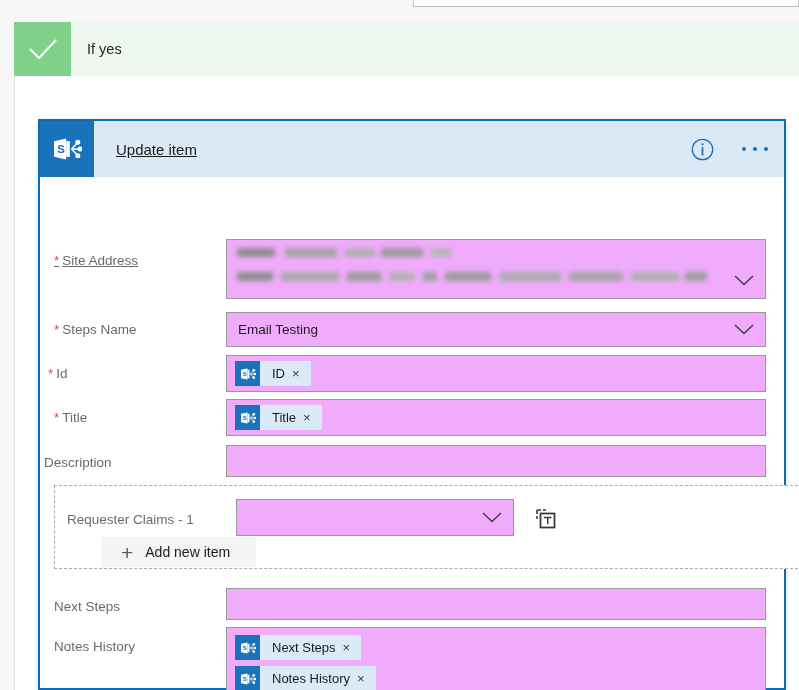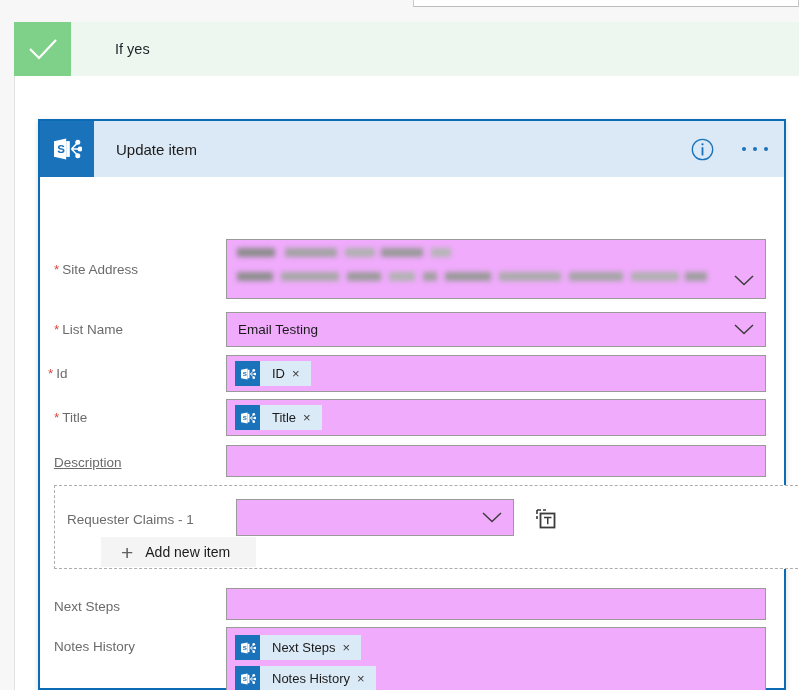--- a/index.html
+++ b/index.html
@@ -70,21 +70,21 @@
     background: #7fd18a;
     display: flex;
     align-items: center;
     justify-content: center;
     flex: 0 0 auto;
   }
   .branch-check svg { display: block; }
   .branch-label {
     display: flex;
     align-items: center;
-    padding-left: 44px;
+    padding-left: 16px;
     font-size: 14.5px;
     color: #23272b;
   }
 
   
   .branch-body {
     position: absolute;
     left: 14px;
     top: 76px;
     width: 785px;
@@ -118,20 +118,21 @@
     background: #1a72ba;
     display: flex;
     align-items: center;
     justify-content: center;
     flex: 0 0 auto;
   }
   .card-title {
     font-size: 15px;
     color: #1b1b1b;
     padding-left: 22px;
+    text-decoration: underline;
   }
   .header-actions {
     position: absolute;
     right: 14px;
     top: 0;
     height: 56px;
     display: flex;
     align-items: center;
     gap: 26px;
   }
@@ -306,21 +307,21 @@
         <span class="ellipsis">
           <i></i>
             <i></i>
             <i></i>
         </span>
       </div>
     </div>
 
     <div class="card-body">
 
-      <div class="lbl" style="left:14px; top:84px;"><span class="req-star">*</span><span>Site Address</span></div>
+      <div class="lbl" style="left:14px; top:75px;text-decoration:underline;"><span class="req-star">*</span><span>Site Address</span></div>
       <div class="inp" style="left:186px; top:62px; width:540px; height:60px;">
         <div class="blur-wrap" style="left:10px; top:8px;">
           <div class="blur-seg" style="left:0; top:0; width:38px; background:#8c8c8c;"></div>
           <div class="blur-seg" style="left:48px; top:0; width:52px; background:#a2a2a2;"></div>
           <div class="blur-seg" style="left:108px; top:0; width:30px; background:#b0b0b0;"></div>
           <div class="blur-seg" style="left:144px; top:0; width:42px; background:#999;"></div>
           <div class="blur-seg" style="left:194px; top:0; width:20px; background:#b5b5b5;"></div>
         </div>
         <div class="blur-wrap" style="left:10px; top:32px;">
           <div class="blur-seg" style="left:0; top:0; width:36px; background:#8f8f8f;"></div>
@@ -334,21 +335,21 @@
           <div class="blur-seg" style="left:394px; top:0; width:48px; background:#b0b0b0;"></div>
           <div class="blur-seg" style="left:448px; top:0; width:22px; background:#9e9e9e;"></div>
         </div>
         <span class="chev" style="top:auto; bottom:10px; transform:none;">
           <svg width="22" height="13" viewBox="0 0 22 13">
               <path d="M2 2 L11 10.5 L20 2" fill="none" stroke="#3d3d3d" stroke-width="1.5"></path>
             </svg>
         </span>
       </div>
 
-      <div class="lbl" style="left:14px; top:144px;"><span class="req-star">*</span><span>List Name</span></div>
+      <div class="lbl" style="left:14px; top:144px;"><span class="req-star">*</span><span>Steps Name</span></div>
       <div class="inp" style="left:186px; top:135px; width:540px; height:35px;">
         <span class="valtext" style="left:11px; top:9px;">Email Testing</span>
         <span class="chev">
           <svg width="22" height="13" viewBox="0 0 22 13">
               <path d="M2 2 L11 10.5 L20 2" fill="none" stroke="#3d3d3d" stroke-width="1.5"></path>
             </svg>
         </span>
       </div>
 
       <div class="lbl" style="left:8px; top:188px;"><span class="req-star">*</span><span>Id</span></div>
@@ -382,21 +383,21 @@
                 <circle cx="28.1" cy="13" r="2.5" fill="#ffffff"></circle>
                 <circle cx="25.8" cy="19.8" r="2.5" fill="#ffffff"></circle>
               <path d="M19.5 13 L26 6.4 M19.5 13 L26 19.6 M19.5 13 L28 13" stroke="#ffffff" stroke-width="1.6" fill="none"></path>
             </svg>
           </span>
           <span class="chip-label">Title</span>
           <span class="chip-x">×</span>
         </span>
       </div>
 
-      <div class="lbl" style="left:14px; top:277px;text-decoration:underline;"><span>Description</span></div>
+      <div class="lbl" style="left:4px; top:277px;"><span>Description</span></div>
       <div class="inp" style="left:186px; top:268px; width:540px; height:32px;"></div>
 
       <div class="repeater" style="left:14px; top:308px; width:784px; height:84px;">
         <div class="lbl" style="left:12px; top:25px;">Requester Claims - 1</div>
         <div class="inp" style="left:181px; top:13px; width:278px; height:37px;">
           <span class="chev">
             <svg width="22" height="13" viewBox="0 0 22 13">
                 <path d="M2 2 L11 10.5 L20 2" fill="none" stroke="#3d3d3d" stroke-width="1.5"></path>
               </svg>
           </span>

